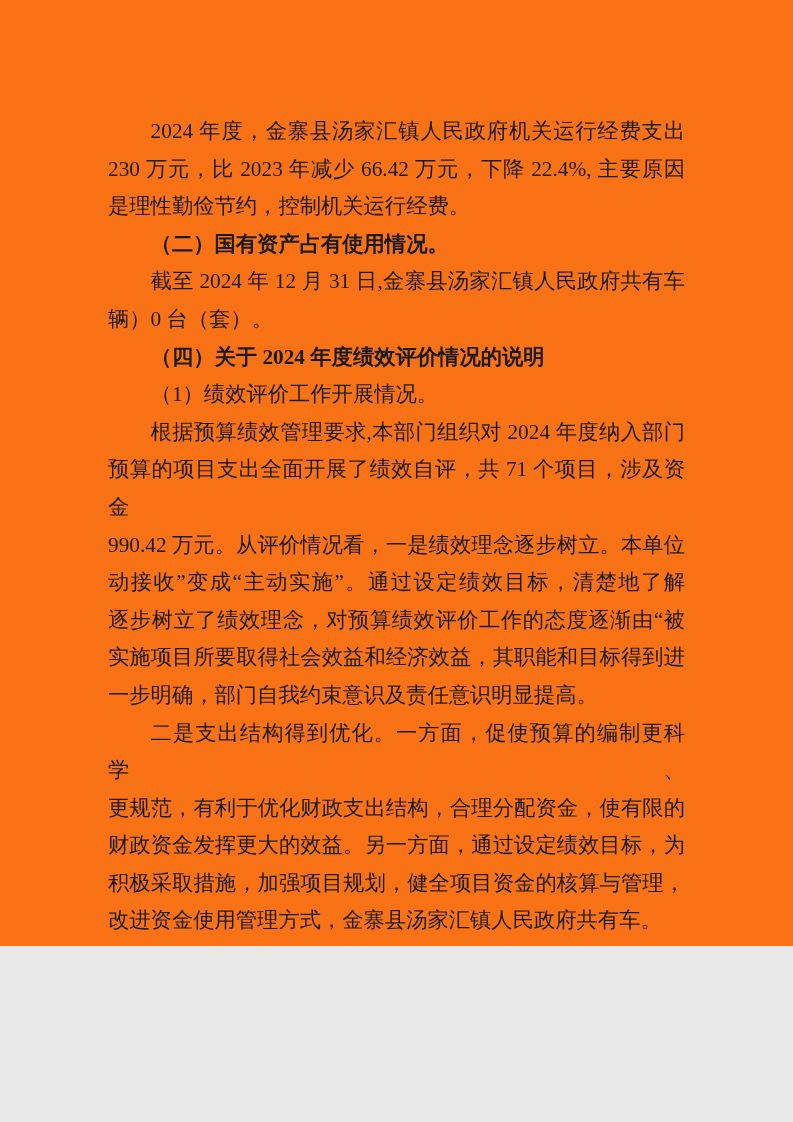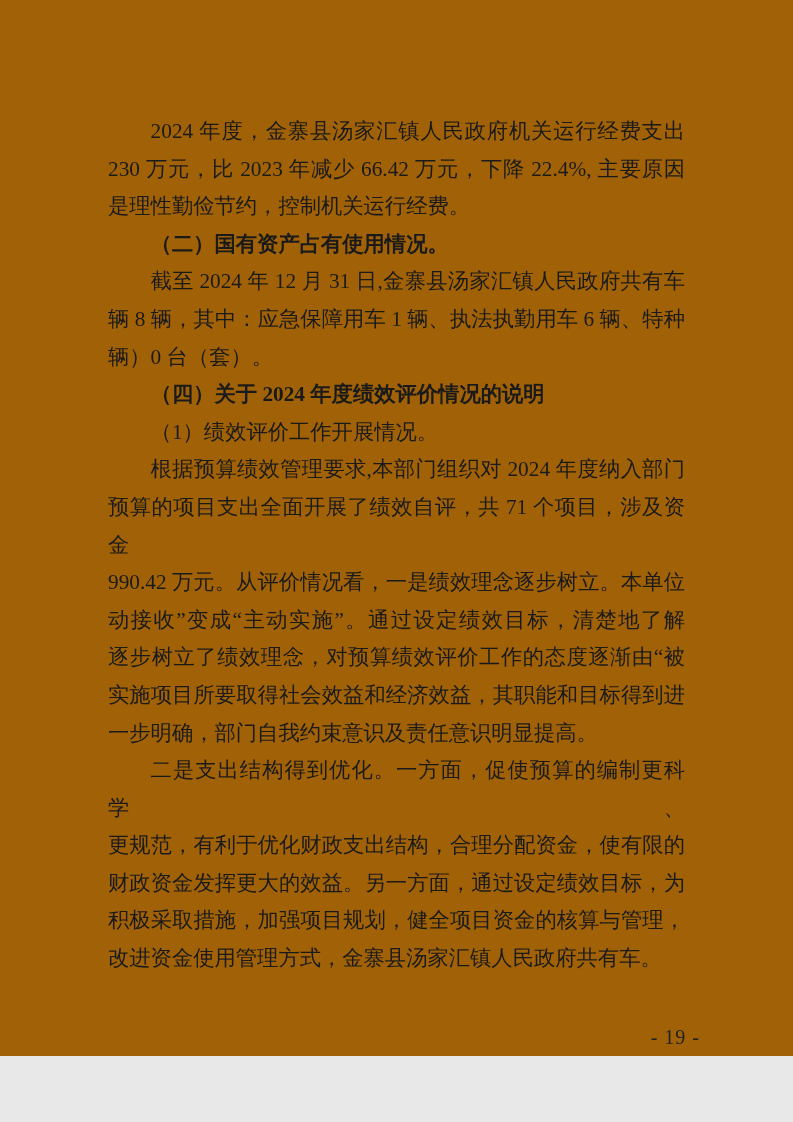--- a/index.html
+++ b/index.html
@@ -3,23 +3,23 @@
 <meta charset="utf-8">
 <style>
   html, body {
     margin: 0;
     padding: 0;
     background: #e8e8e8;
   }
   .page {
     position: relative;
     width: 793px;
-    height: 1056px;
+    height: 946px;
     margin: 0 auto;
-    background: #a16207;
+    background: #f97316;
     overflow: hidden;
     font-family: "Liberation Serif", "DejaVu Serif", serif;
     color: #1a1a1a;
   }
   .text-block {
     position: absolute;
     left: 108px;
     top: 113px;
     width: 577px;
     font-size: 21.3px;
@@ -57,21 +57,20 @@
 </head>
 <body>
 
 <div class="page">
   <div class="text-block">
       <div class="line body indent justify">2024 年度，金寨县汤家汇镇人民政府机关运行经费支出</div>
       <div class="line body justify">230 万元，比 2023 年减少 66.42 万元，下降 22.4%, 主要原因</div>
       <div class="line body">是理性勤俭节约，控制机关运行经费。</div>
       <div class="line heading indent">（二）国有资产占有使用情况。</div>
       <div class="line body indent justify">截至 2024 年 12 月 31 日,金寨县汤家汇镇人民政府共有车</div>
-      <div class="line body justify">辆 8 辆，其中：应急保障用车 1 辆、执法执勤用车 6 辆、特种</div>
       <div class="line body">辆）0 台（套）。</div>
       <div class="line heading indent">（四）关于 2024 年度绩效评价情况的说明</div>
       <div class="line kai indent">（1）绩效评价工作开展情况。</div>
       <div class="line kai indent justify">根据预算绩效管理要求,本部门组织对 2024 年度纳入部门</div>
       <div class="line kai justify">预算的项目支出全面开展了绩效自评，共 71 个项目，涉及资金</div>
       <div class="line kai justify">990.42 万元。从评价情况看，一是绩效理念逐步树立。本单位</div>
       <div class="line kai justify">动接收”变成“主动实施”。通过设定绩效目标，清楚地了解</div>
       <div class="line kai justify">逐步树立了绩效理念，对预算绩效评价工作的态度逐渐由“被</div>
       <div class="line kai justify">实施项目所要取得社会效益和经济效益，其职能和目标得到进</div>
       <div class="line kai">一步明确，部门自我约束意识及责任意识明显提高。</div>

